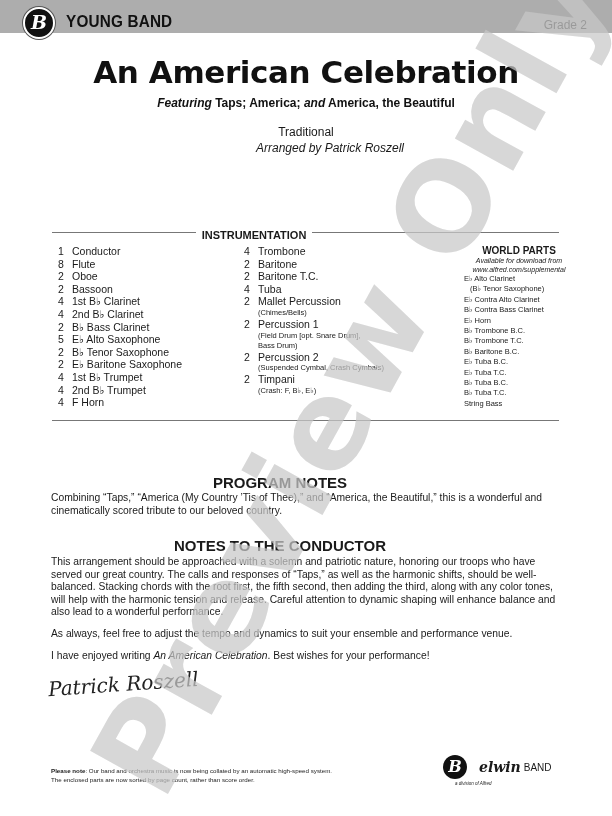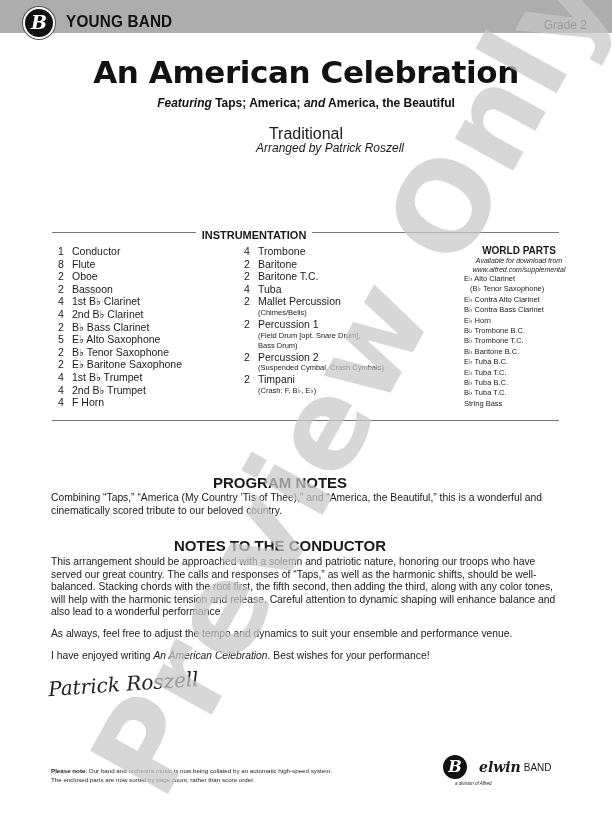--- a/index.html
+++ b/index.html
@@ -4,21 +4,21 @@
 <style>
   html,body{margin:0;padding:0;}
   body{width:612px;height:816px;background:#fff;position:relative;overflow:hidden;font-family:"DejaVu Sans",sans-serif;color:#1a1a1a;}
   .topbar{position:absolute;left:0;top:0;width:612px;height:33px;background:#adadad;}
   .logo-b{position:absolute;left:23px;top:7px;width:28px;height:28px;border-radius:50%;background:#111;border:2px solid #fff;box-shadow:0 0 0 1px #555;color:#fff;font-family:"DejaVu Serif",serif;font-style:italic;font-weight:bold;font-size:19px;line-height:27px;text-align:center;}
   .brand{position:absolute;left:66px;top:12px;font-family:"Liberation Sans",sans-serif;font-weight:bold;font-size:17px;letter-spacing:0.2px;color:#111;transform:scaleX(0.9);transform-origin:left;}
   .grade{position:absolute;right:25px;top:18px;font-family:"Liberation Sans",sans-serif;font-size:12px;color:#222;text-align:center;}
   .title{position:absolute;left:0;width:612px;top:54px;text-align:center;font-family:"DejaVu Sans",sans-serif;font-weight:bold;font-size:31px;letter-spacing:-0.4px;color:#111;}
   .subtitle{position:absolute;left:0;width:612px;top:96px;text-align:center;font-family:"Liberation Sans",sans-serif;font-weight:bold;font-size:12px;color:#111;}
   .subtitle i{font-style:italic;}
-  .composer{position:absolute;left:0;width:612px;top:125px;text-align:center;font-family:"Liberation Sans",sans-serif;font-size:16px;}
+  .composer{position:absolute;left:0;width:612px;top:125px;text-align:center;font-family:"Liberation Sans",sans-serif;font-size:12px;}
   .arranger{position:absolute;left:0;width:612px;top:141px;text-align:center;font-family:"Liberation Sans",sans-serif;font-size:12px;font-style:italic;margin-left:24px;}
   .rule{position:absolute;left:52px;width:507px;height:1px;background:#777;}
   .inst-head{position:absolute;left:0;width:508px;top:224px;text-align:center;}
   .inst-head span{background:#fff;padding:0 6px;font-family:"Liberation Sans",sans-serif;font-weight:bold;font-size:11px;}
   .col{position:absolute;font-family:"Liberation Sans",sans-serif;font-size:10.5px;line-height:12.6px;}
   .row{display:flex;}
   .num{width:14px;}
   .sub{font-size:7.5px;line-height:10px;padding-left:14px;}
   .wp{position:absolute;left:464px;top:245px;width:110px;font-family:"Liberation Sans",sans-serif;}
   .wp-title{font-weight:bold;font-size:10px;text-align:center;}

